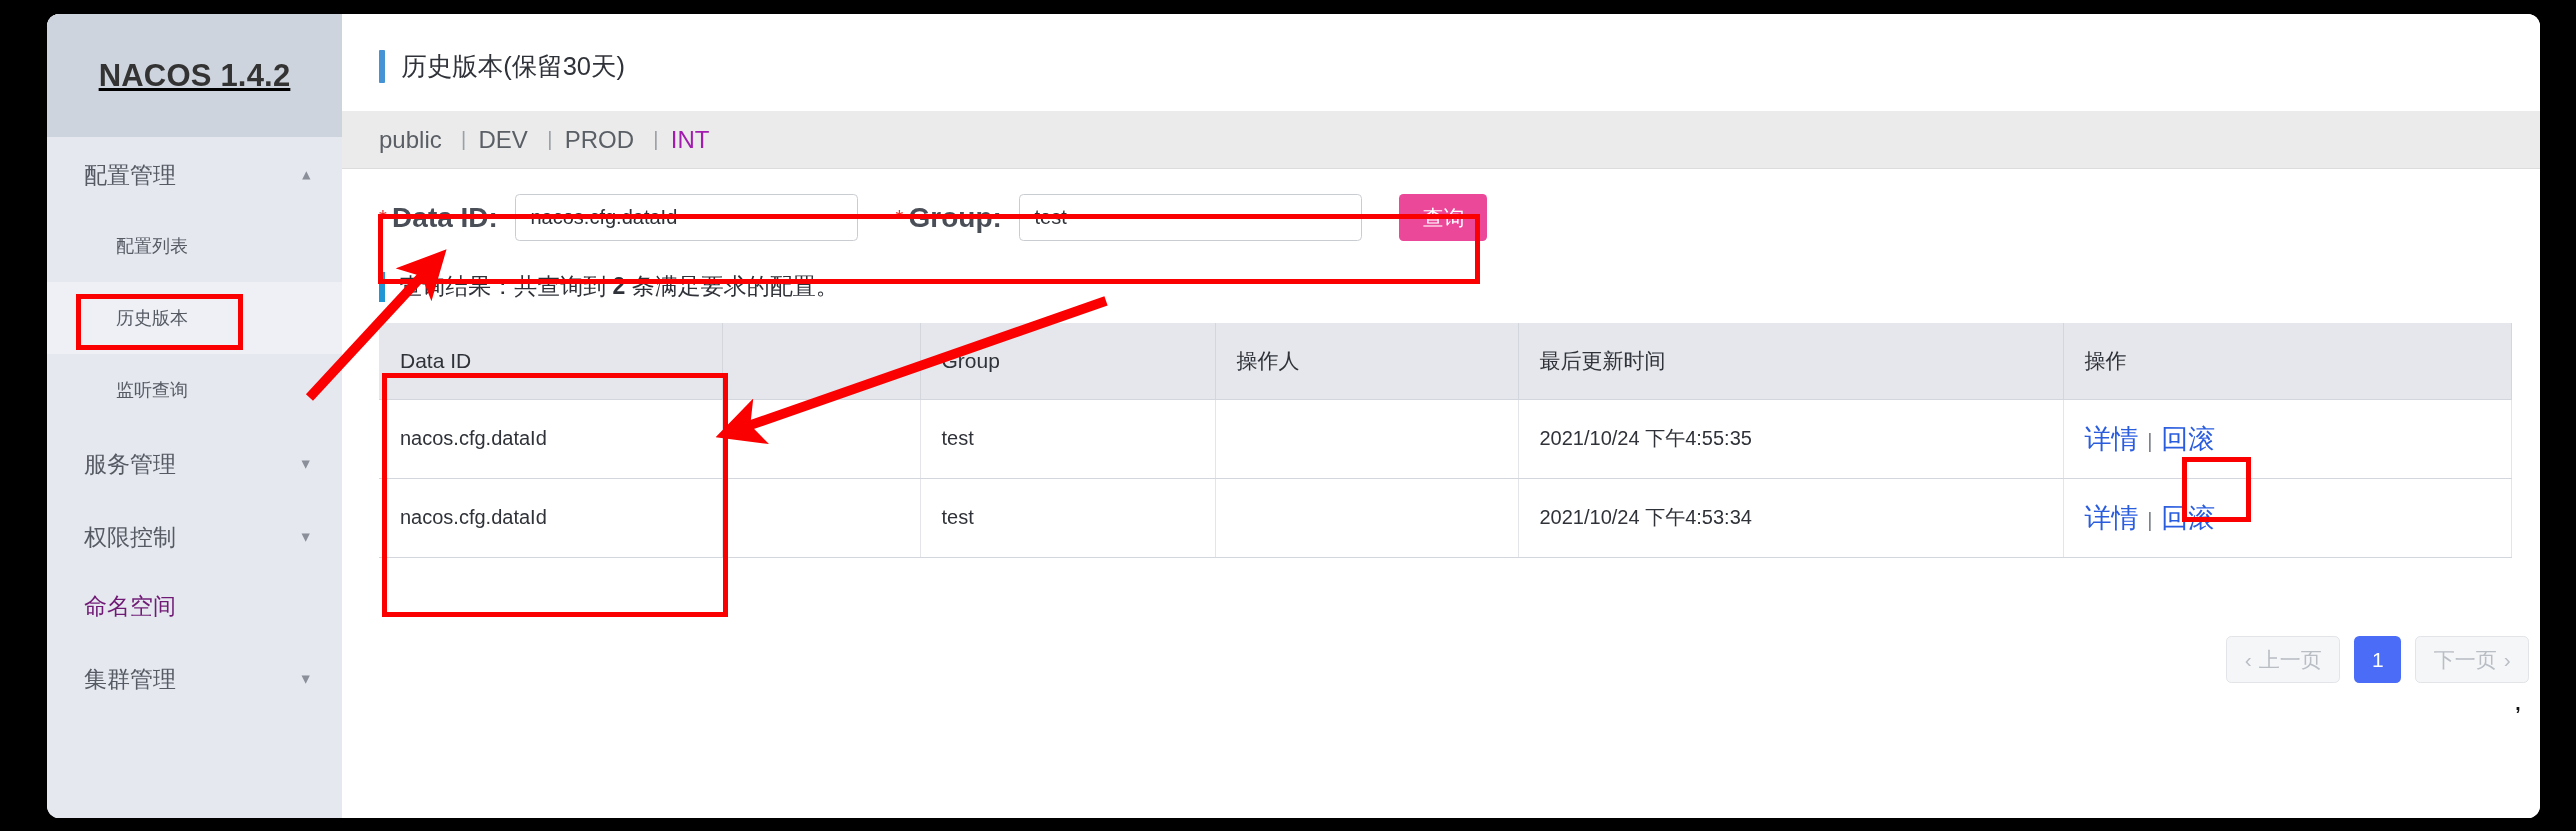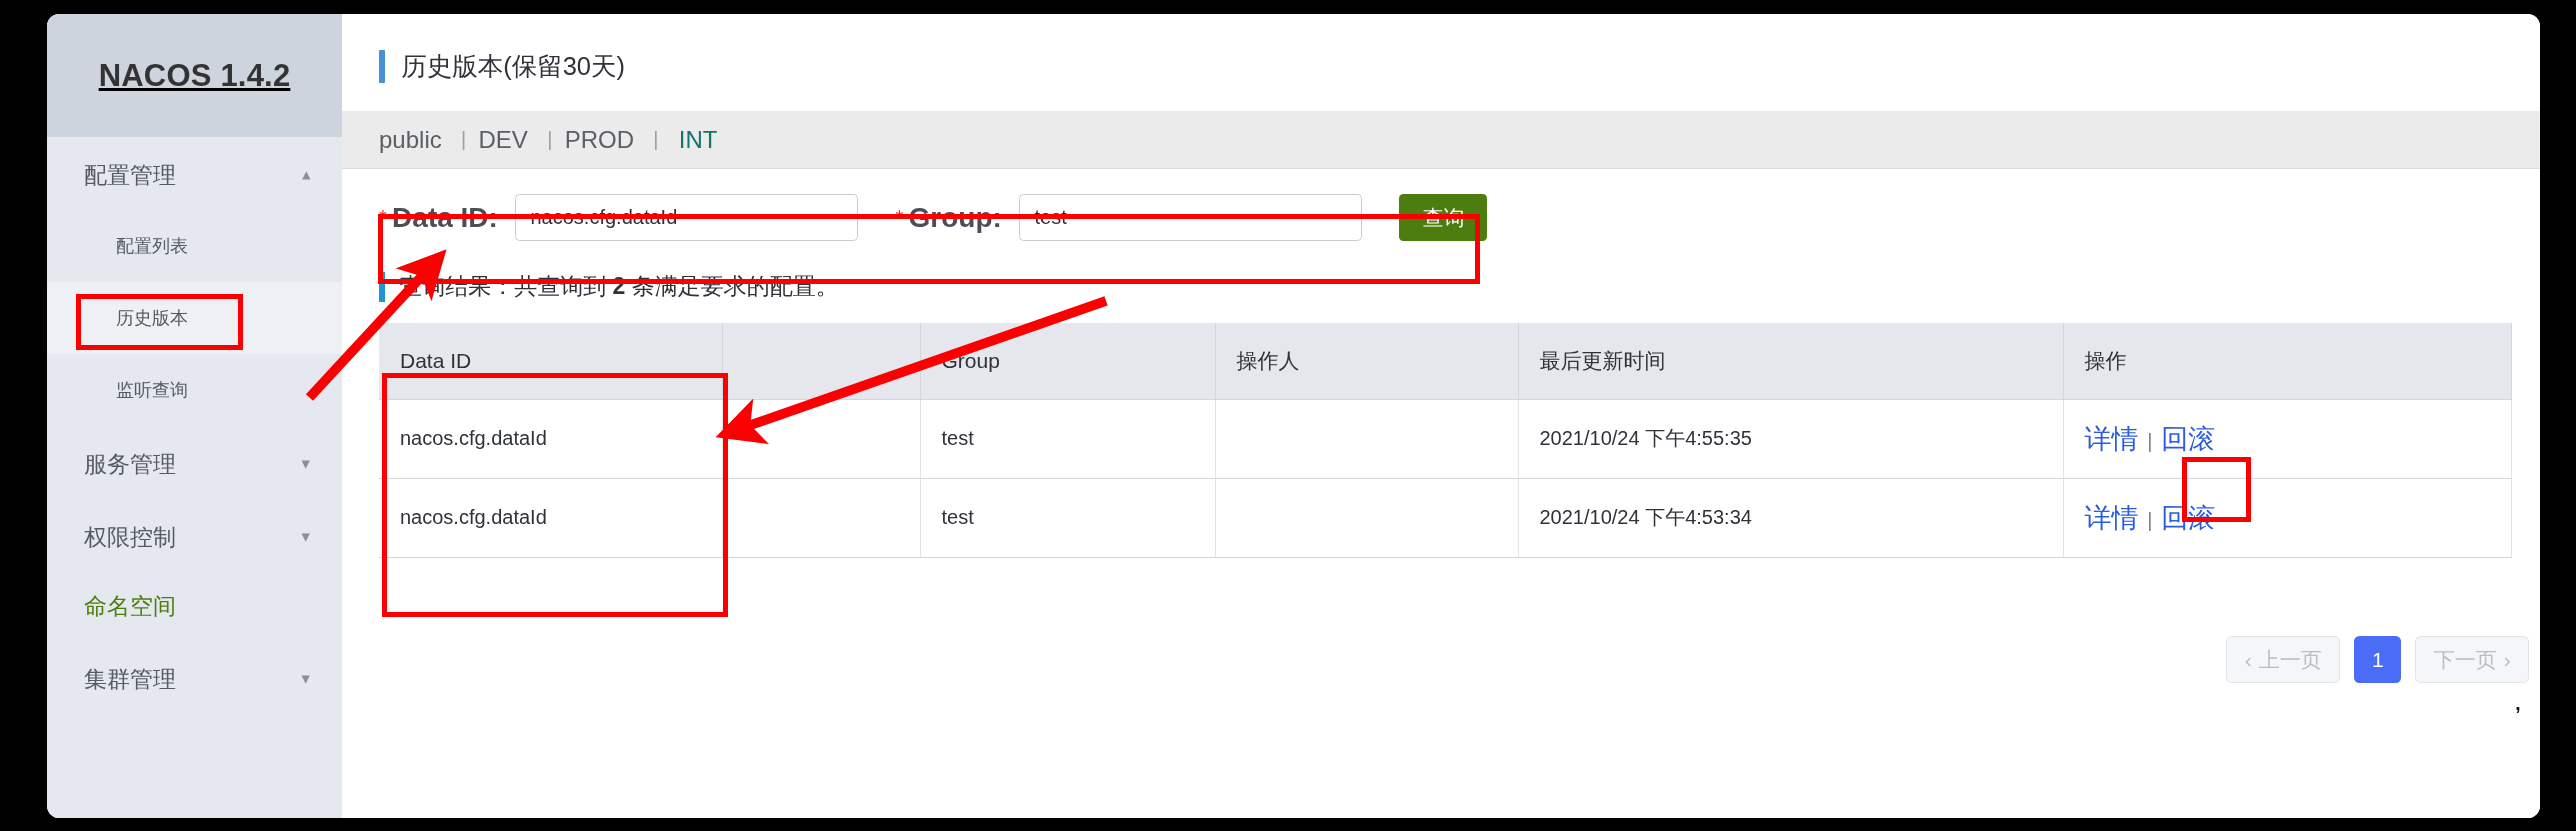--- a/index.html
+++ b/index.html
@@ -76,21 +76,21 @@
     cursor: pointer;
   }
   .nav-sub.active {
     background: #eef0f6;
   }
   .nav-plain {
     height: 69px;
     display: flex;
     align-items: center;
     padding: 0 48px 0 37px;
-    color: #4d7c0f;
+    color: #701a75;
     font-size: 23px;
     cursor: pointer;
   }
 
   
   #main {
     flex: 1;
     height: 100%;
     background: #ffffff;
     position: relative;
@@ -126,21 +126,21 @@
     align-items: center;
     padding-left: 37px;
     border-bottom: 0.9px solid #dcdcdc;
     box-sizing: border-box;
   }
   .ns-item {
     font-size: 24px;
     color: #5a5f66;
     cursor: pointer;
   }
-  .ns-item.current { color: #0f766e; margin-left: 8px; }
+  .ns-item.current { color: #a21caf; }
   .ns-sep {
     color: #9aa0a6;
     font-size: 20px;
     margin: 0 12.3px 0 19.3px;
   }
 
   
   #search-row {
     display: flex;
     align-items: center;
@@ -173,21 +173,21 @@
     font-family: "Liberation Sans", sans-serif;
     outline: none;
   }
   #dataid-input { width: 343px; margin-left: 17.6px; }
   #group-input  { width: 343px; margin-left: 17.6px; }
   #group-label-wrap { margin-left: 37px; display:flex; align-items:center; }
   #search-btn {
     margin-left: 37px;
     width: 88px;
     height: 47px;
-    background: #4d7c0f;
+    background: #ec4899;
     color: #ffffff;
     border: none;
     border-radius: 4.4px;
     font-size: 21px;
     font-family: "Liberation Sans", sans-serif;
     cursor: pointer;
   }
 
   
   #result-line {

